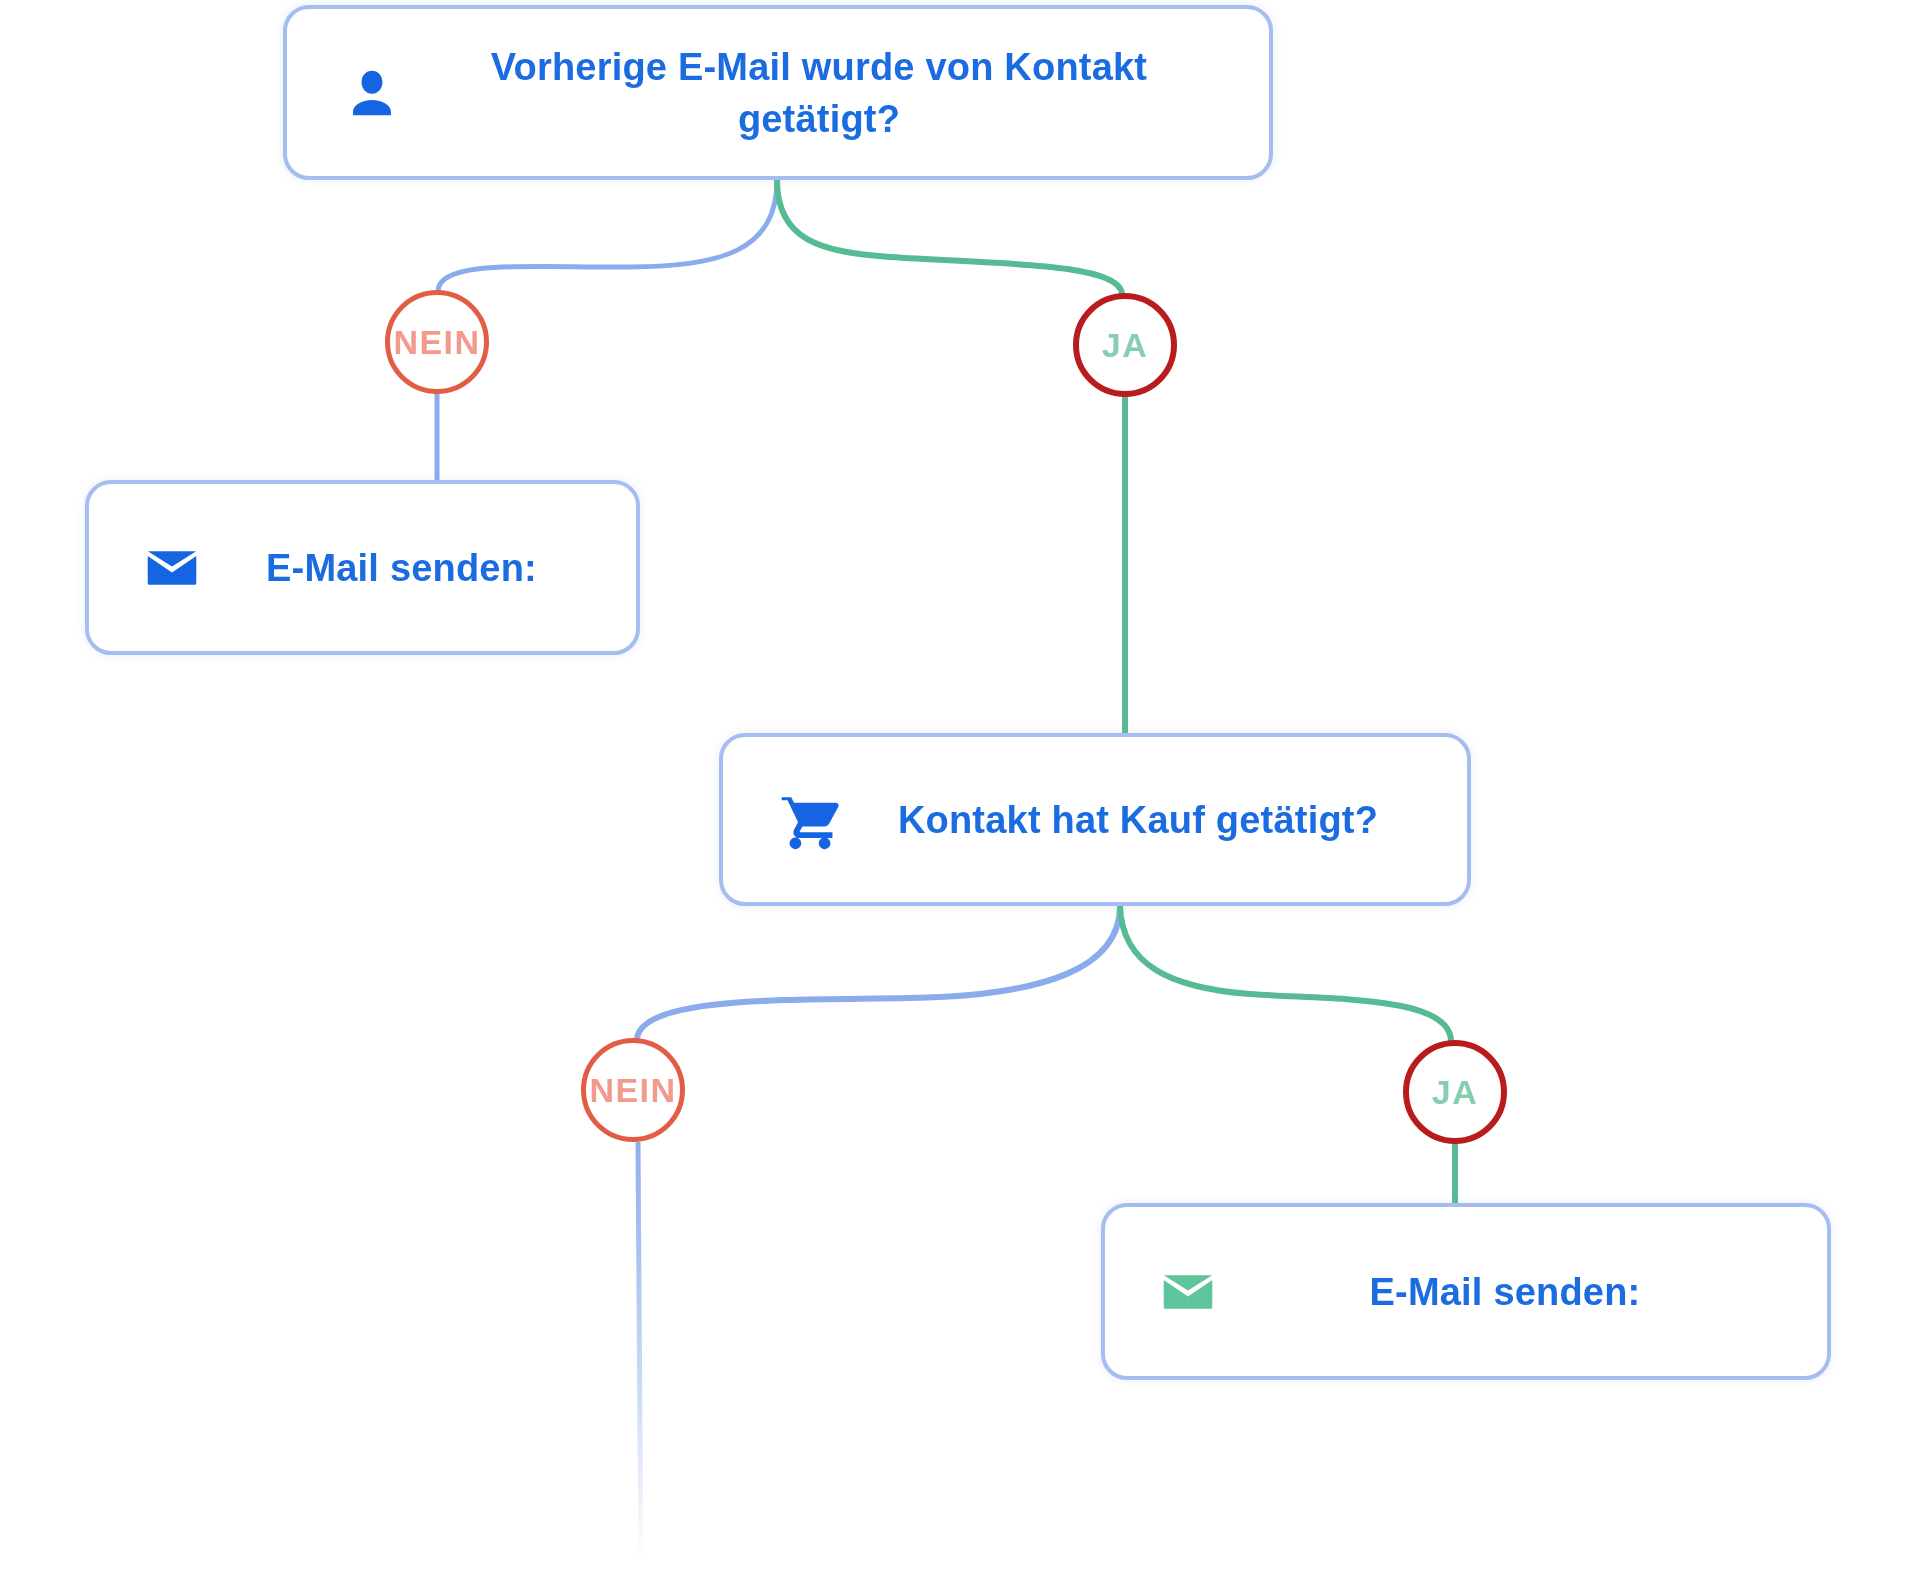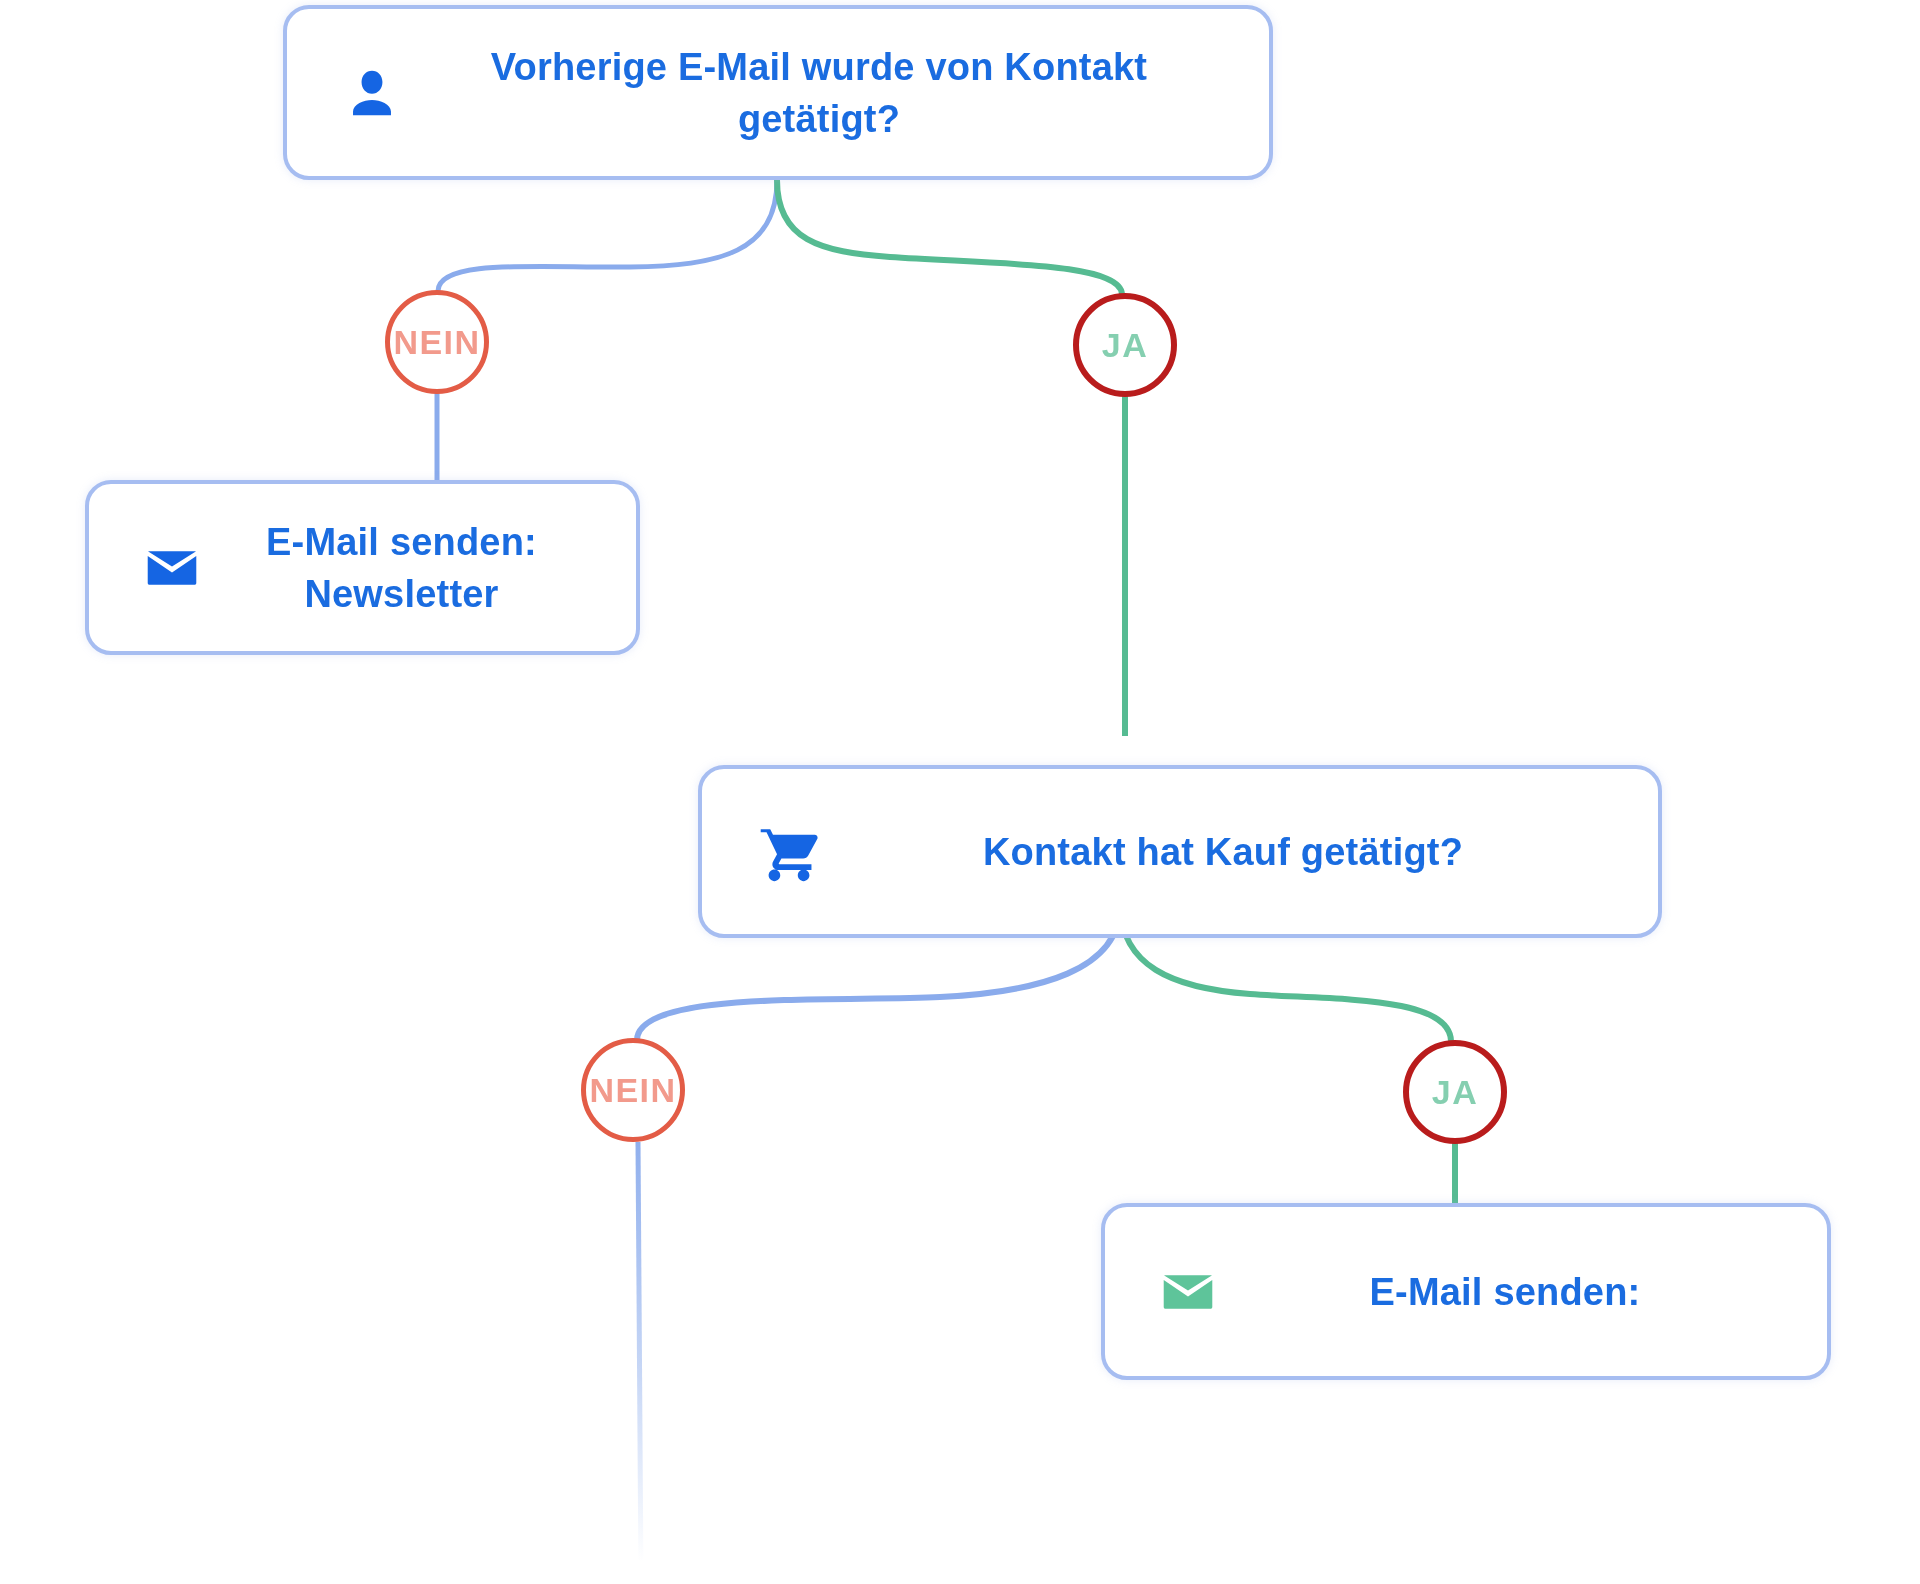--- a/index.html
+++ b/index.html
@@ -30,21 +30,21 @@
     display:block;
     white-space:nowrap;
     color:#1a6ce0;
     font-weight:700;
     font-size:38px;
     line-height:52px;
     letter-spacing:0.2px;
   }
   #node-q1{left:283px;top:5px;width:990px;height:175px;}
   #node-a1{left:85px;top:480px;width:555px;height:175px;}
-  #node-q2{left:698px;top:733px;width:964px;height:173px;margin-top:32px;}
+  #node-q2{left:719px;top:733px;width:752px;height:173px;}
   #node-a2{left:1101px;top:1203px;width:730px;height:177px;}
 
   .badge{
     position:absolute;
     width:104px;height:104px;
     border-radius:50%;
     background:#ffffff;
     box-sizing:border-box;
     display:flex;align-items:center;justify-content:center;
     font-size:34px;
@@ -110,21 +110,20 @@
   </div>
 
   <div class="node" id="node-a1">
     <span class="icon">
       <svg width="62" height="62" viewBox="0 0 24 24">
           <path class="svg-blue" d="M21 5.5H3c-.1 0-.2 0-.2.1L12 11.4l9.2-5.8c0-.1-.1-.1-.2-.1zm.4 1.9L12 13.7 2.6 7.4v10.4c0 .4.3.7.7.7h17.4c.4 0 .7-.3.7-.7V7.4z"></path>
         </svg>
     </span>
     <span class="labels">
       <span class="line">E-Mail senden:</span>
-      <span class="line">Newsletter</span>
     </span>
   </div>
 
   <div class="node" id="node-q2">
     <span class="icon">
       <svg width="70" height="70" viewBox="0 0 24 24">
           <path class="svg-blue" d="M7 18c-1.1 0-1.99.9-1.99 2S5.9 22 7 22s2-.9 2-2-.9-2-2-2zM2.3 3.2v2h2l3.6 7.59-1.35 2.45c-.16.28-.25.61-.25.96 0 1.1.9 2 2 2h11.4v-2H8.72c-.14 0-.25-.11-.25-.25l.03-.12.9-1.63h7.45c.75 0 1.41-.41 1.75-1.03l3.08-5.59c.08-.14.12-.31.12-.48 0-.55-.45-1-1-1H6.51l-.94-1.9H2.3zM17 18c-1.1 0-1.99.9-1.99 2s.89 2 1.99 2 2-.9 2-2-.9-2-2-2z"></path>
         </svg>
     </span>
     <span class="labels">

